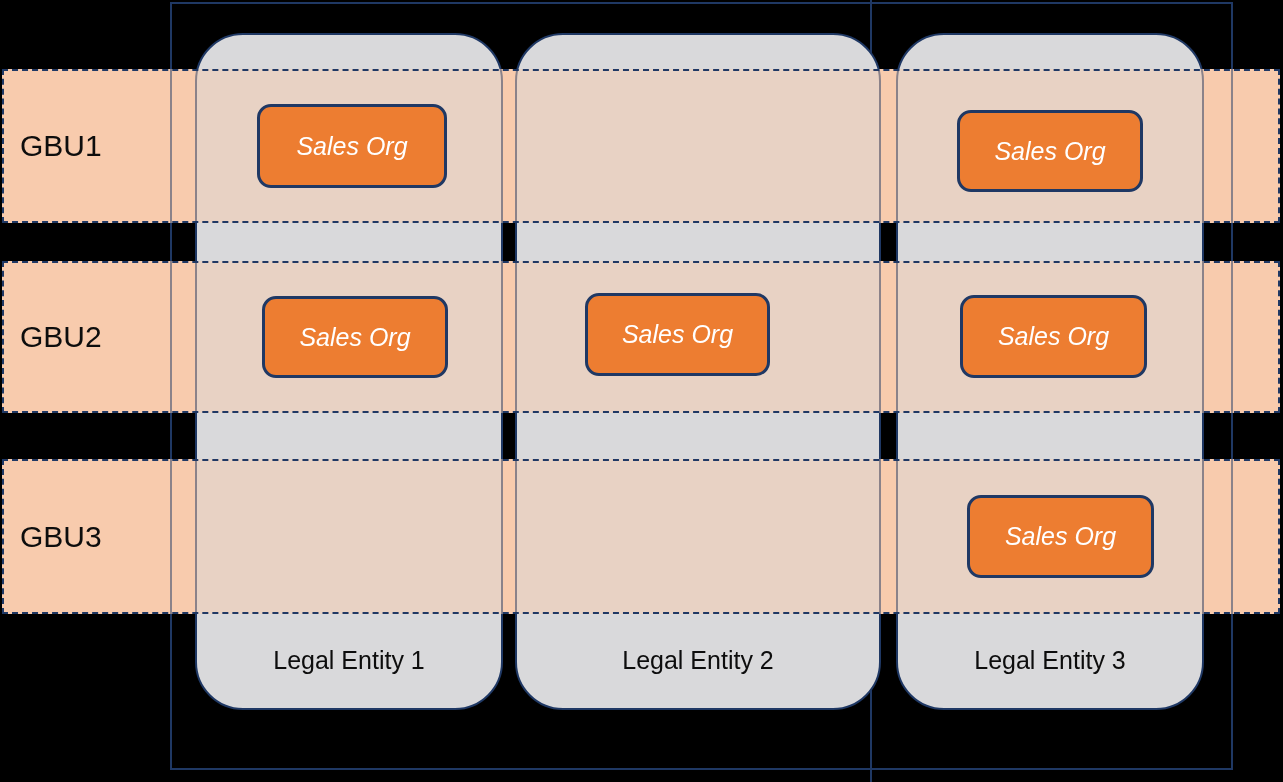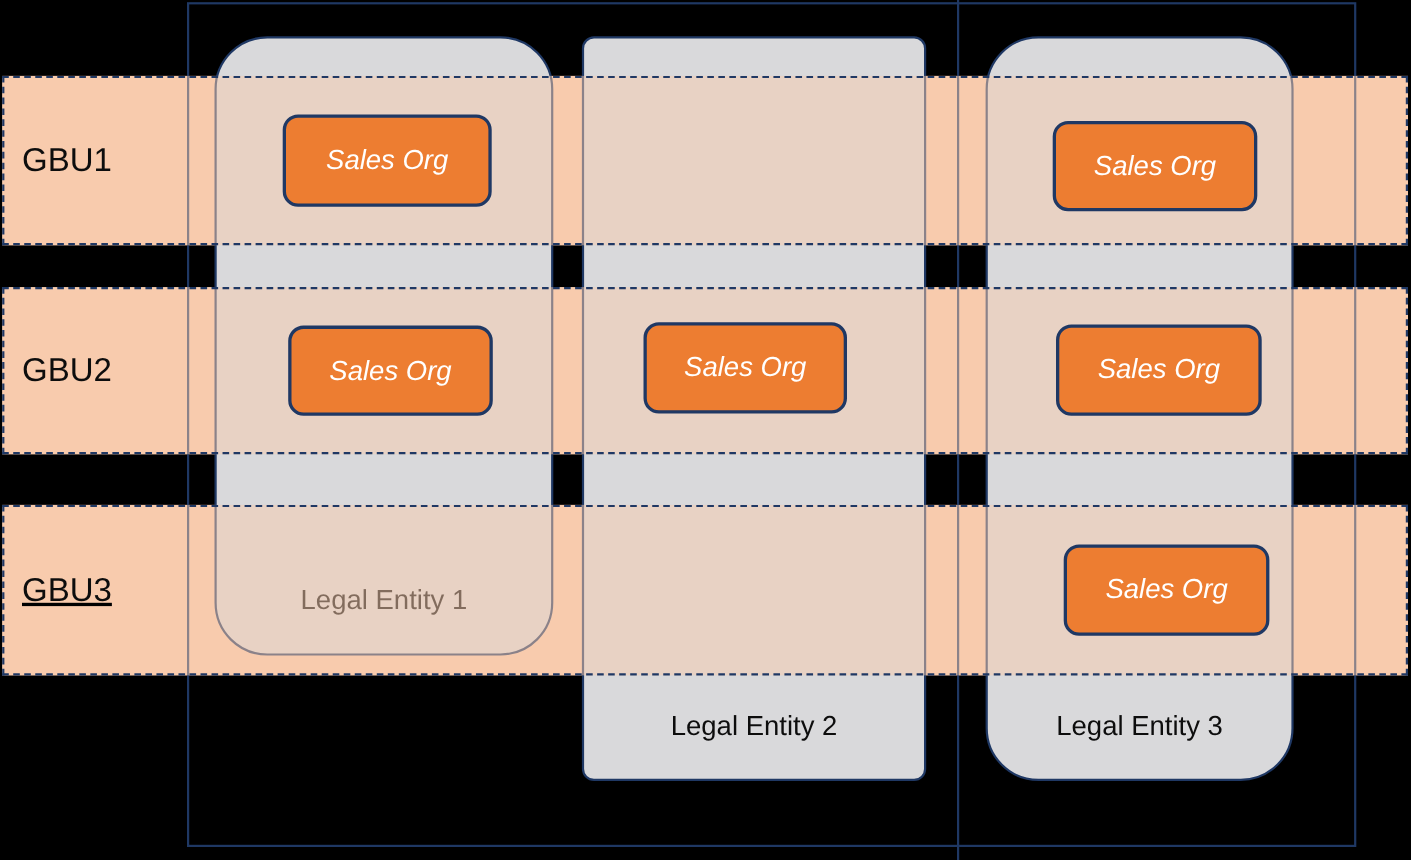--- a/index.html
+++ b/index.html
@@ -74,36 +74,36 @@
 </style>
 </head>
 <body>
 
 <div class="canvas" style="width: 1283px; height: 782px; background: rgb(0, 0, 0); --line: #1F3864; --band-fill: #F8CBAD; --band-tint: rgba(248,203,173,0.5); --entity-fill: #D9D9DB; --sales-fill: #ED7D31; --sales-text: #FFFFFF;">
     <div class="band-fill" style="left: 2px; top: 69px; width: 1278px; height: 154px;"></div>
     <div class="band-fill" style="left: 2px; top: 261px; width: 1278px; height: 152px;"></div>
     <div class="band-fill" style="left: 2px; top: 459px; width: 1278px; height: 155px;"></div>
     <div class="frame" style="left: 170px; top: 2px; width: 1063px; height: 768px;"></div>
     <div class="divider" style="left: 870px; top: 0px; height: 782px;"></div>
-    <div class="entity" style="left: 195px; top: 33px; width: 308px; height: 563px;">
+    <div class="entity" style="left: 195px; top: 33px; width: 308px; height: 677px;">
       <div class="entity-label">Legal Entity 1</div>
     </div>
-    <div class="entity" style="left: 529px; top: 33px; width: 313px; height: 677px; border-radius: 11px;">
+    <div class="entity" style="left: 515px; top: 33px; width: 366px; height: 677px;">
       <div class="entity-label">Legal Entity 2</div>
     </div>
-    <div class="entity" style="left: 896px; top: 33px; width: 280px; height: 677px; text-decoration: underline;">
+    <div class="entity" style="left: 896px; top: 33px; width: 308px; height: 677px; text-decoration: underline;">
       <div class="entity-label">Legal Entity 3</div>
     </div>
     <div class="band-outline" style="left: 2px; top: 69px; width: 1278px; height: 154px;">
       <div class="band-label">GBU1</div>
     </div>
     <div class="band-outline" style="left: 2px; top: 261px; width: 1278px; height: 152px;">
       <div class="band-label">GBU2</div>
     </div>
-    <div class="band-outline" style="left: 2px; top: 459px; width: 1278px; height: 155px; text-decoration: underline;">
+    <div class="band-outline" style="left: 2px; top: 459px; width: 1278px; height: 155px;">
       <div class="band-label">GBU3</div>
     </div>
     <div class="sales" style="left: 257px; top: 104px; width: 190px; height: 84px;">
       <span class="sales-label">Sales Org</span>
     </div>
     <div class="sales" style="left: 957px; top: 110px; width: 186px; height: 82px;">
       <span class="sales-label">Sales Org</span>
     </div>
     <div class="sales" style="left: 262px; top: 296px; width: 186px; height: 82px;">
       <span class="sales-label">Sales Org</span>

